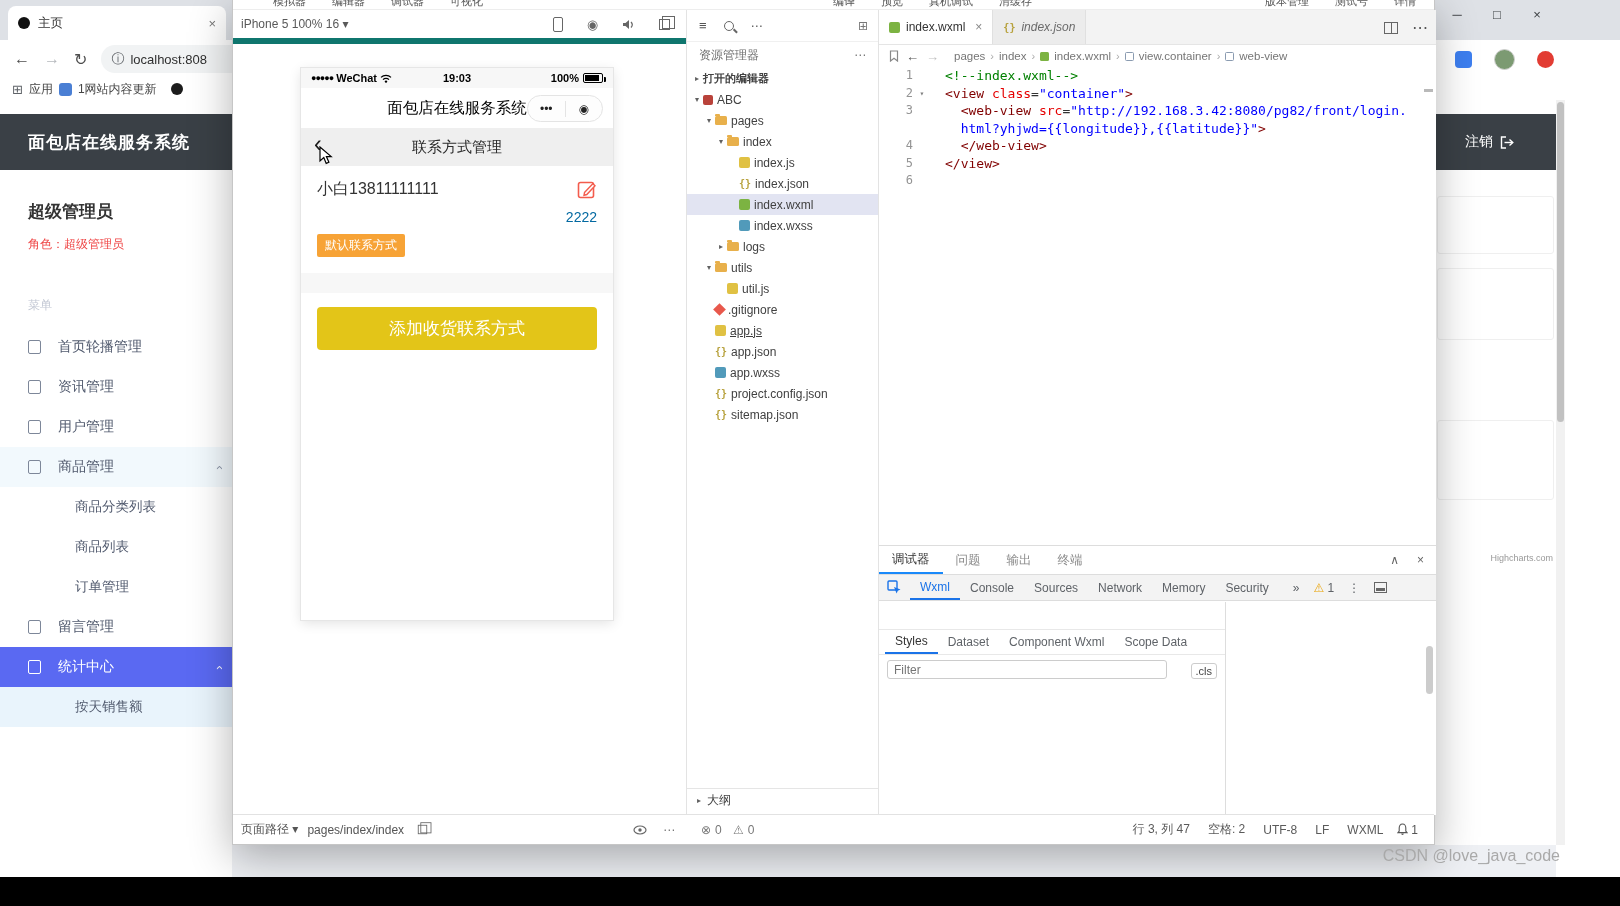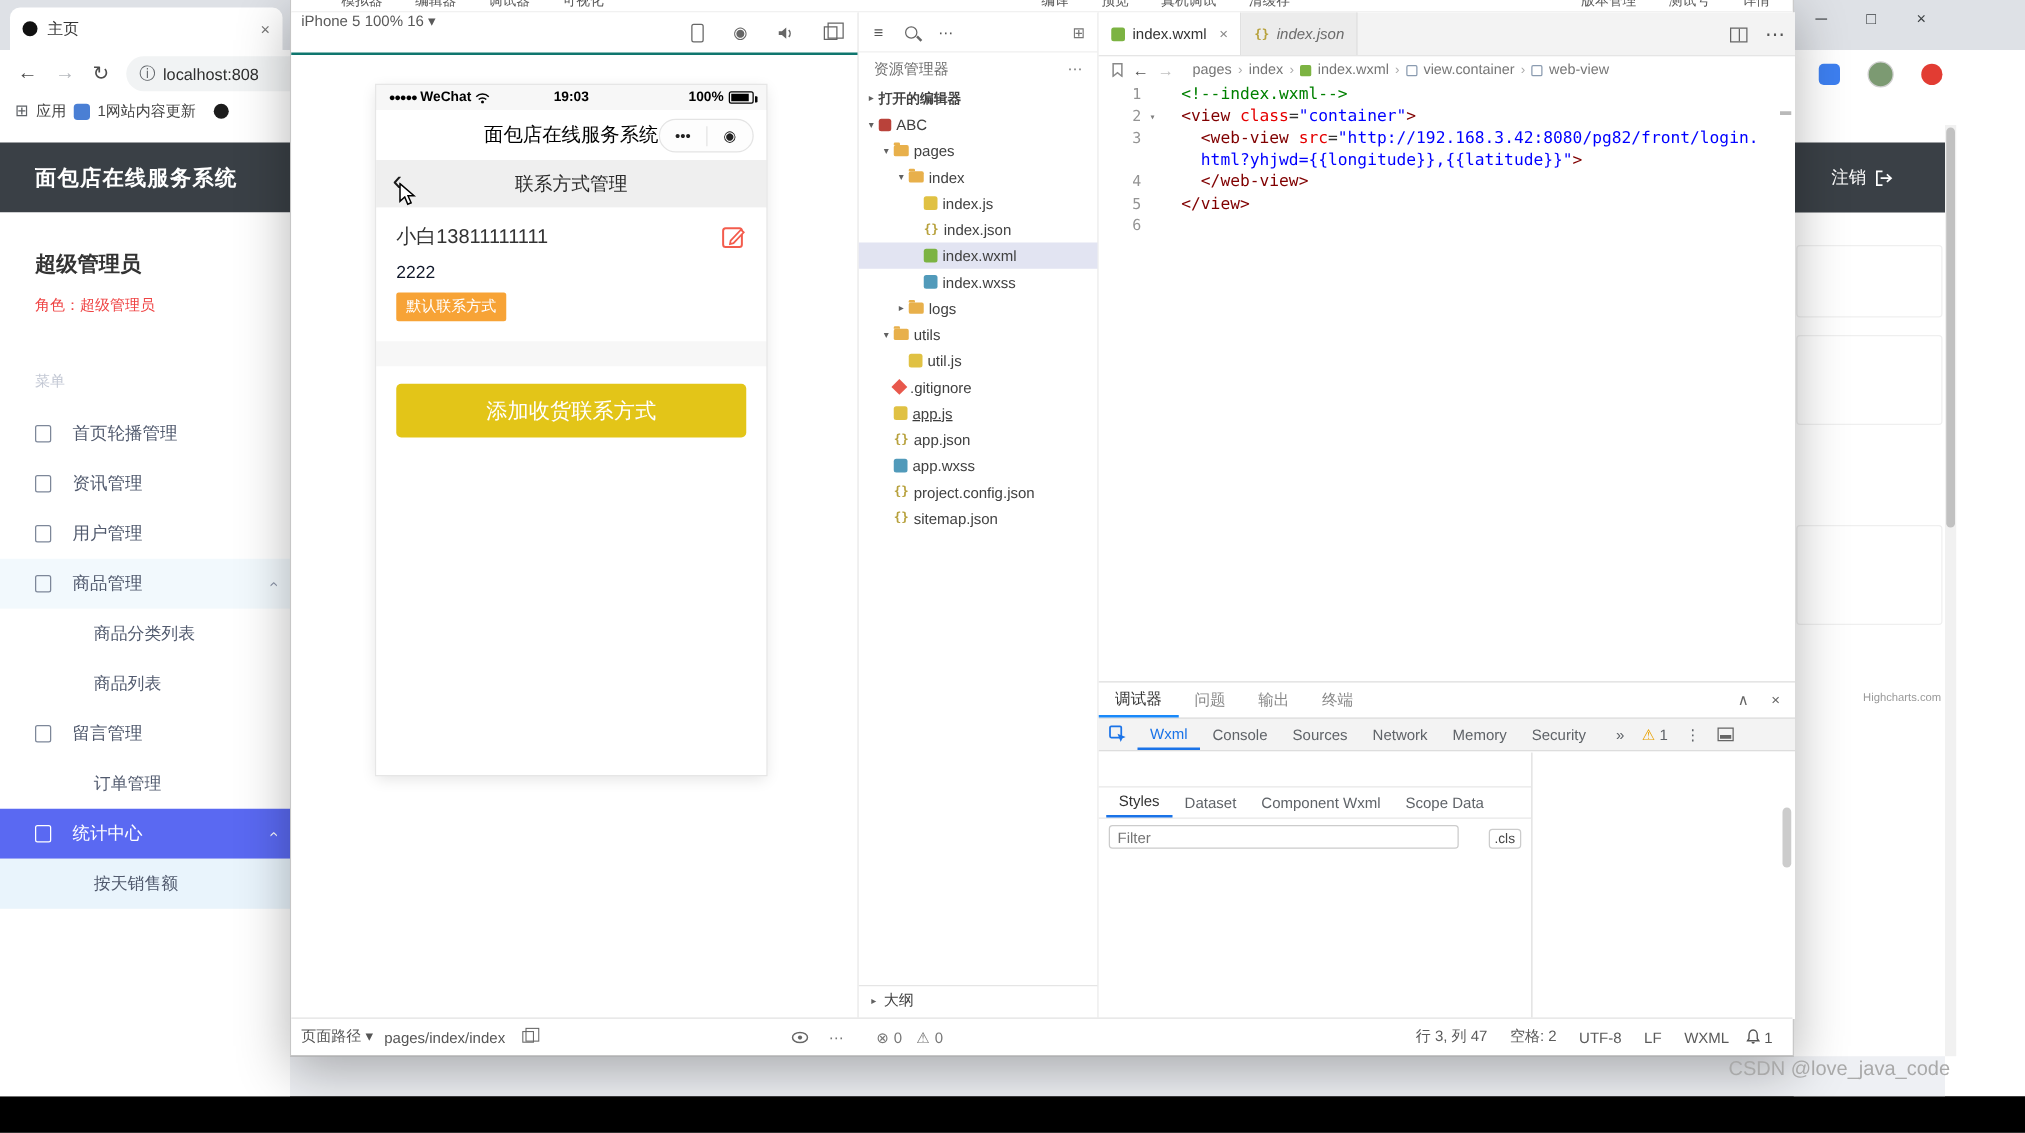--- a/index.html
+++ b/index.html
@@ -62,21 +62,21 @@
 
 .dt{position:absolute;left:232px;top:0;width:1203px;height:845px;background:#fff;border-left:1px solid #c6c6c6;border-right:1px solid #c6c6c6;border-bottom:1px solid #c6c6c6;box-shadow:0 12px 40px rgba(0,0,0,.3);z-index:10;}
 .dt-menubar{height:10px;overflow:hidden;position:relative;border-bottom:1px solid #ededed;background:#fff;}
 .mb-g{position:absolute;top:-7px;display:flex;gap:26px;font-size:11px;color:#555;line-height:16px;}
 #mb-left{left:40px;}
 #mb-mid{left:600px;}
 #mb-right{right:18px;}
 
 
 .sim{position:absolute;left:0;top:10px;width:454px;height:805px;border-right:1px solid #e3e3e3;background:#fff;}
-.sim-toolbar{height:34px;display:flex;padding:0 16px 0 8px;font-size:12px;color:#595959;border-bottom:2px solid #0f766e;}
+.sim-toolbar{height:34px;display:flex;align-items:center;padding:0 16px 0 8px;font-size:12px;color:#595959;border-bottom:6px solid #0f766e;}
 .sim-icons{margin-left:auto;display:flex;gap:24px;align-items:center;color:#666;}
 .ic-phone{width:10px;height:15px;border:1.3px solid #666;border-radius:2px;display:inline-block;}
 .ic-rec{font-size:13px;color:#666;}
 .ic-copy{width:11px;height:11px;border:1.2px solid #666;position:relative;display:inline-block;background:#fff;}
 .ic-copy::before{content:"";position:absolute;left:2px;top:-4px;width:11px;height:11px;border:1.2px solid #666;}
 .phone{position:absolute;left:68px;top:58px;width:312px;height:552px;background:#f7f7f7;box-shadow:0 0 0 1px #e6e6e6,0 3px 12px rgba(0,0,0,.12);}
 .ph-status{height:20px;display:flex;align-items:center;padding:0 10px;font-size:11px;font-weight:bold;color:#000;position:relative;}
 .ph-status .dots{letter-spacing:-1px;font-size:9px;}
 .ph-time{position:absolute;left:0;right:0;text-align:center;}
 .ph-batt-group{margin-left:auto;display:flex;align-items:center;gap:4px;}
@@ -85,21 +85,21 @@
 .batt::after{content:"";position:absolute;right:-4px;top:2.5px;width:2.5px;height:5px;background:#000;border-radius:0 1px 1px 0;}
 .ph-nav{height:40px;background:#fff;position:relative;display:flex;align-items:center;justify-content:center;font-size:15.5px;color:#000;}
 .capsule{position:absolute;right:10px;top:7px;width:76px;height:27px;border:1px solid #e4e4e4;border-radius:14px;background:#fdfdfd;display:flex;align-items:center;}
 .capsule .half{flex:1;text-align:center;font-size:12px;color:#222;}
 .capsule .divider{width:1px;height:16px;background:#e4e4e4;}
 .ph-pagehead{height:38px;background:#efefef;position:relative;display:flex;align-items:center;justify-content:center;font-size:15px;color:#2b2b2b;}
 .backchev{position:absolute;left:13px;font-size:23px;color:#1a1a1a;line-height:1;top:5px;}
 .ph-card{background:#fff;padding:13px 16px;height:107px;position:relative;}
 .ph-card .row1{font-size:16px;color:#333;}
 .edit-ic{position:absolute;right:16px;top:13px;}
-.ph-addr{margin-top:9px;font-size:14px;color:#0f172a;}
+.ph-addr{margin-top:9px;font-size:14px;color:#0369a1;text-align:right;}
 .ph-badge{display:inline-block;margin-top:9px;background:#f7a336;color:#fff;font-size:12px;padding:3px 8px;border-radius:2px;}
 .ph-gapline{height:20px;background:#f7f7f7;}
 .ph-section{background:#fff;height:327px;padding:14px 16px;}
 .add-btn{height:43px;background:#e3c518;border-radius:4px;display:flex;align-items:center;justify-content:center;color:#fff;font-size:17px;}
 .cursor{position:absolute;left:86px;top:136px;z-index:60;}
 
 
 .exp{position:absolute;left:454px;top:10px;width:192px;height:805px;border-right:1px solid #e3e3e3;background:#fff;font-size:12px;color:#3c3c3c;}
 .exp-toolbar{height:32px;display:flex;align-items:center;gap:17px;padding:0 12px;color:#555;border-bottom:1px solid #f0f0f0;position:relative;}
 .ic-burger{font-size:13px;}
@@ -242,26 +242,26 @@
             <span class="doc-ic"></span>
             <span class="am-label">商品管理</span>
             <span class="am-chev">›</span>
           </div>
           <div class="am-item am-sub">
             <span class="am-label">商品分类列表</span>
           </div>
           <div class="am-item am-sub">
             <span class="am-label">商品列表</span>
           </div>
+          <div class="am-item am-sub">
+            <span class="am-label">订单管理</span>
+          </div>
           <div class="am-item">
             <span class="doc-ic"></span>
             <span class="am-label">留言管理</span>
-          </div>
-          <div class="am-item am-sub">
-            <span class="am-label">订单管理</span>
           </div>
           <div class="am-item am-active">
             <span class="doc-ic"></span>
             <span class="am-label">统计中心</span>
             <span class="am-chev">›</span>
           </div>
           <div class="am-item am-sub am-subactive">
             <span class="am-label">按天销售额</span>
           </div>
         </div>

